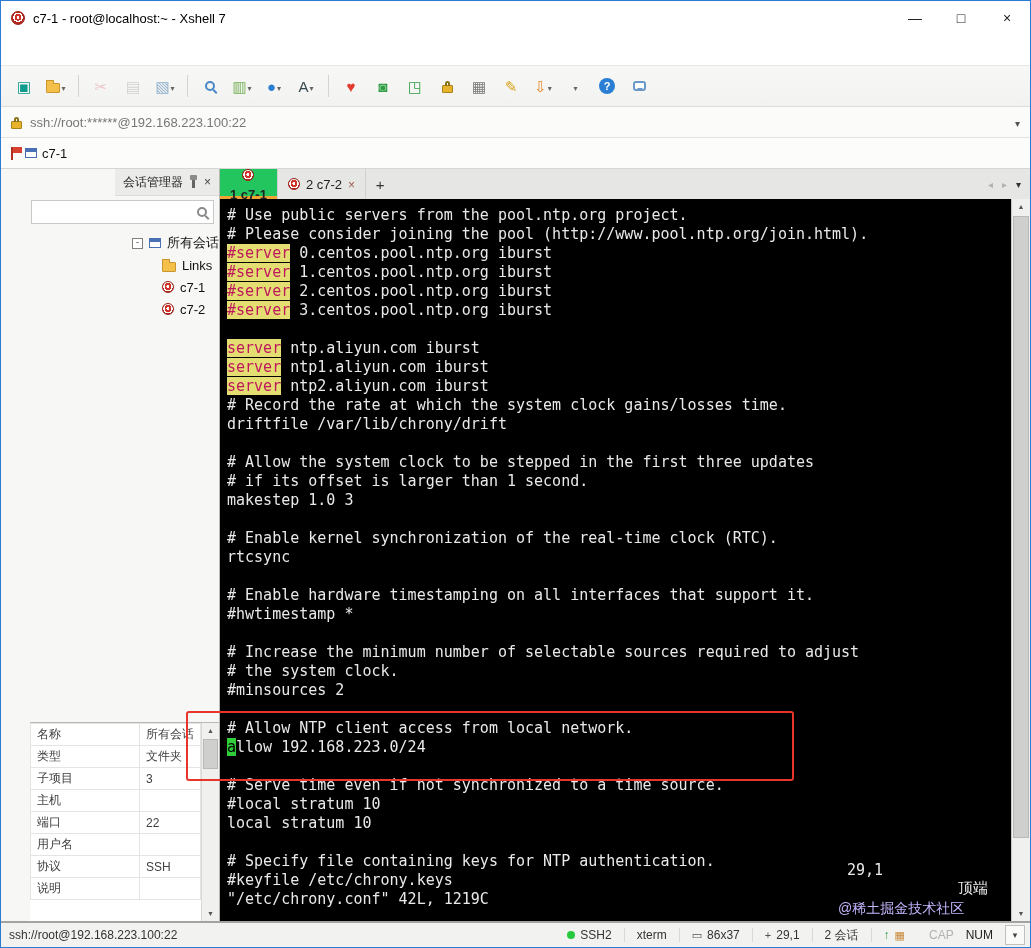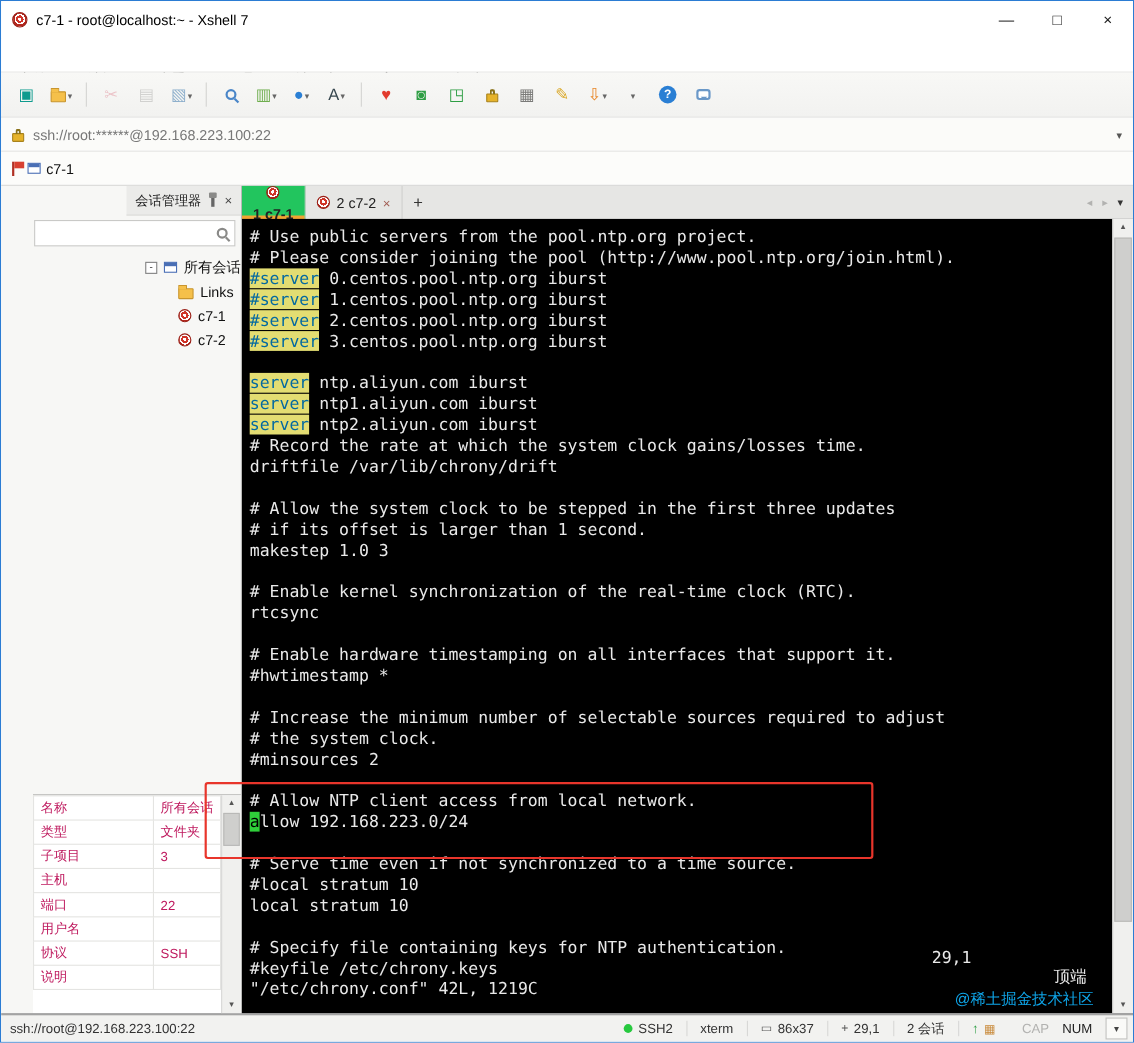--- a/index.html
+++ b/index.html
@@ -38,21 +38,21 @@
   .left-panel { width:218px; flex:0 0 auto; display:flex; flex-direction:column; border-right:1px solid #b8b8b6; background:#f7f7f5;align-items:flex-end; }
   .sm-header { height:26px; display:flex; align-items:center; padding:0 8px; gap:9px; background:#ebebe9; border-bottom:1px solid #dcdcda; font-size:12px; color:#222; flex:0 0 auto; }
   .sm-title { flex:1; }
   .sm-close { font-size:12px; color:#444; }
   .search-box { margin:4px 5px; height:22px; background:#fff; border:1px solid #c9c9c7; display:flex; align-items:center; padding:0 6px; flex:0 0 auto; }
   .search-input { flex:1; border:none; outline:none; font-size:12px; background:transparent; font-family:inherit; }
   .tree { flex:1; padding-top:4px; overflow:hidden; font-size:13px; color:#111; }
   .tree-row { height:22px; display:flex; align-items:center; gap:6px; padding-left:8px; }
   .tree-row.child { padding-left:38px; }
   .props { height:198px; flex:0 0 auto; border-top:1px solid #b8b8b6; display:flex; background:#fff; }
-  .props table { border-collapse:collapse; flex:1; font-size:12px; color:#be185d; width:100%; align-self:flex-start; }
+  .props table { border-collapse:collapse; flex:1; font-size:12px; color:#404040; width:100%; align-self:flex-start; }
   .props td { border:1px solid #e4e4e2; height:21px; padding:0 6px; font-weight:normal; }
   .prop-label { width:96px; }
   .vscroll { width:17px; background:#f0f0ee; border-left:1px solid #d8d8d6; position:relative; flex:0 0 auto; }
   .sb-up,.sb-down { position:absolute; left:0; right:0; height:15px; display:flex; align-items:center; justify-content:center; font-size:7px; color:#555; }
   .sb-up { top:0; } .sb-down { bottom:0; }
   .sb-up::before { content:'▲'; } .sb-down::before { content:'▼'; }
   .sb-thumb { position:absolute; left:1px; right:1px; background:#cfcfcd; border:1px solid #b9b9b7; }
   .props .sb-thumb { top:16px; height:28px; }
   
   .term-col { flex:1; display:flex; flex-direction:column; min-width:0; }
@@ -60,28 +60,28 @@
   .tab { display:flex; align-items:center; gap:6px; padding:0 10px; font-size:13px; color:#222; border-right:1px solid #d0d0ce; }
   .tab.active { background:#22c55e; font-weight:bold; box-shadow:inset 0 -3px 0 #f0a432;flex-direction:column; }
   .tab-close::after { content:'×'; font-size:12px; color:#a05a50; }
   .tab-plus { width:28px; display:flex; align-items:center; justify-content:center; font-size:15px; color:#333; }
   .tab-spacer { flex:1; }
   .tab-nav { display:flex; align-items:center; gap:9px; padding-right:9px; color:#b2b2b0; font-size:10px; }
   .tab-nav .dd { color:#333; }
   .term-wrap { flex:1; position:relative; display:flex; min-height:0; background:#000; }
   .term-content { flex:1; padding:7px 0 0 7px; font-family:"DejaVu Sans Mono",monospace; font-size:15px; line-height:19px; white-space:pre; color:#e9e9e9; overflow:hidden; }
   .t-line { height:19px; }
-  .t-hl { background:#e3dd72; color:#0369a1; }
+  .t-hl { background:#e3dd72; color:#be185d; }
   .t-cur { background:#2fcf3a; color:#000; }
   .term-scroll { width:18px; background:#f0f0ee; border-left:1px solid #c8c8c6; position:relative; flex:0 0 auto; }
   .term-scroll .sb-thumb { top:17px; height:620px; }
   .term-abs { position:absolute; font-family:"DejaVu Sans Mono",monospace; font-size:15px; color:#e9e9e9; z-index:5; }
   .ruler { left:627px; top:662px; }
   .toplabel { left:738px; top:680px; font-family:Liberation Serif, serif; }
-  .watermark { left:648px; top:701px; color:#0ea5e9; font-size:14px; font-family:"Liberation Sans","DejaVu Sans",sans-serif; }
+  .watermark { left:618px; top:701px; color:#c4b5fd; font-size:14px; font-family:"Liberation Sans","DejaVu Sans",sans-serif; }
   
   .statusbar { height:24px; display:flex; align-items:center; background:#f2f2f0; border-top:2px solid #a3a3a3; font-size:12px; color:#333; flex:0 0 auto; }
   .sb-addr { padding-left:8px; }
   .sb-cluster { margin-left:auto; display:flex; align-items:center; height:100%; }
   .seg { display:flex; align-items:center; gap:5px; padding:0 12px; height:100%; }
   .sb-div { width:1px; height:14px; background:#d8d8d6; }
   .dot { width:8px; height:8px; border-radius:50%; background:#27c93f; }
   .sb-icon { font-size:11px; color:#555; line-height:1; }
   .up-ind { color:#2e9e44; font-size:12px; }
   .act-ind { color:#c98a3a; font-size:11px; }

